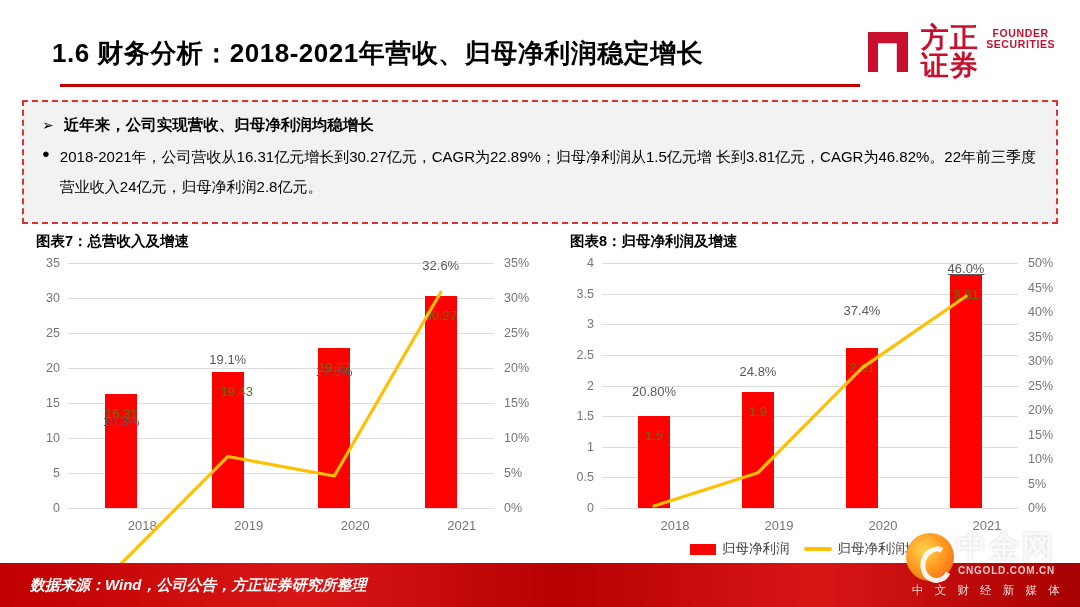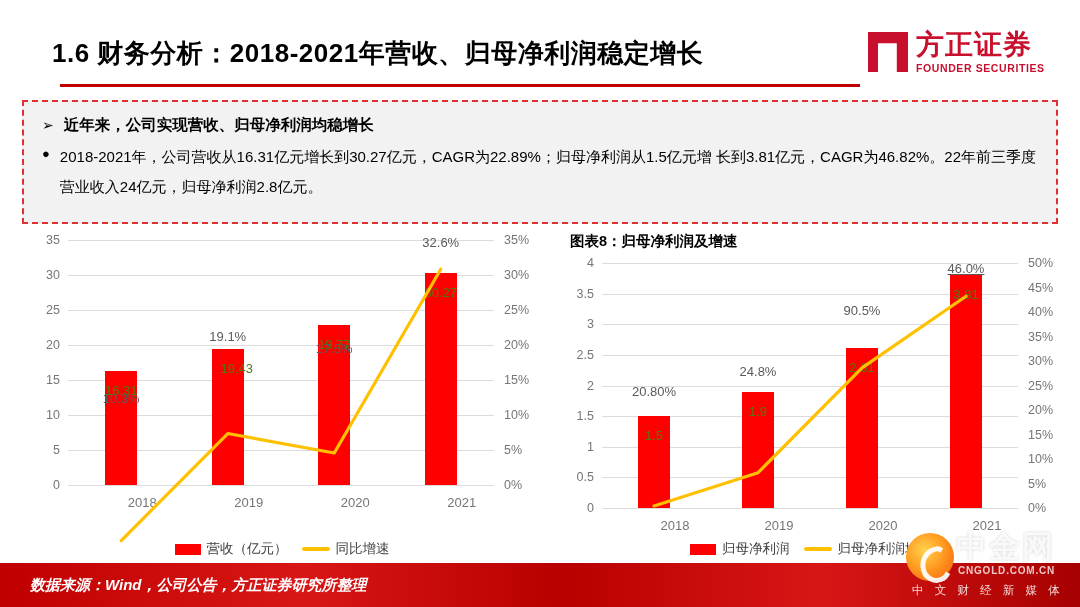--- a/index.html
+++ b/index.html
@@ -50,21 +50,21 @@
     position: absolute; inset: 0;
     background: #c8102e;
     clip-path: polygon(0 0, 100% 0, 100% 100%, 72% 100%, 72% 28%, 0 28%);
   }
   .brand-mark .bar {
     position: absolute;
     left: 0; top: 28%;
     width: 26%; height: 72%;
     background: #c8102e;
   }
-  .brand-text { display: flex; flex-direction: column; line-height: 1; }
+  .brand-text { display: flex; line-height: 1; text-align: center; }
   .brand-cn {
     font-size: 28px; font-weight: 700; color: #c8102e; letter-spacing: 1px;
   }
   .brand-en {
     font-size: 10.5px; font-weight: 700; color: #c8102e;
     letter-spacing: .6px; margin-top: 4px;
   }
 
   
   .callout {
@@ -254,20 +254,21 @@
   <div class="bullet-row">
     <span class="bullet-dot">●</span>
     <span class="bullet-body">
       <span>2018-2021年，公司营收从16.31亿元增长到30.27亿元，CAGR为22.89%；归母净利润从1.5亿元增</span>
       <span>长到3.81亿元，CAGR为46.82%。22年前三季度营业收入24亿元，归母净利润2.8亿元。</span>
     </span>
   </div>
 </div>
 
 <div class="chart-panel" id="chart-left">
+  <div class="chart-title">图表7：总营收入及增速</div>
   <div class="plot-wrap">
     <div class="plot-area">
         <div class="gridline" style="top: 100%;"></div>
         <div class="axis-label left" style="top: 100%;">0</div>
         <div class="gridline" style="top: 85.7143%;"></div>
         <div class="axis-label left" style="top: 85.7143%;">5</div>
         <div class="gridline" style="top: 71.4286%;"></div>
         <div class="axis-label left" style="top: 71.4286%;">10</div>
         <div class="gridline" style="top: 57.1429%;"></div>
         <div class="axis-label left" style="top: 57.1429%;">15</div>
@@ -301,30 +302,20 @@
         <div class="cat-label" style="left: 87.5%;">2021</div>
         <svg class="line-svg" viewBox="0 0 100 100" preserveAspectRatio="none">
           <polyline points="12.5,70.57142857142857 37.5,45.42857142857143 62.5,50 87.5,6.857142857142847" fill="none" stroke="#ffc000" stroke-width="1.3" vector-effect="non-scaling-stroke" stroke-linejoin="round" stroke-linecap="round" style="stroke-width: 3.2px;"></polyline>
         </svg>
         <div class="pct-label" style="left: 12.5%; top: calc(70.5714% - 22px);">10.3%</div>
         <div class="pct-label" style="left: 37.5%; top: calc(45.4286% - 22px);">19.1%</div>
         <div class="pct-label" style="left: 62.5%; top: calc(50% - 22px);">17.5%</div>
         <div class="pct-label" style="left: 87.5%; top: calc(6.85714% - 22px);">32.6%</div>
       </div>
   </div>
-  <div class="legend">
-      <div class="legend-item">
-        <span class="swatch-bar" style="background: rgb(254, 0, 0);"></span>
-        <span>营收（亿元）</span>
-      </div>
-      <div class="legend-item">
-        <span class="swatch-line" style="background: rgb(255, 192, 0);"></span>
-        <span>同比增速</span>
-      </div>
-    </div>
 </div>
 
 <div class="chart-panel" id="chart-right">
   <div class="chart-title">图表8：归母净利润及增速</div>
   <div class="plot-wrap">
     <div class="plot-area">
         <div class="gridline" style="top: 100%;"></div>
         <div class="axis-label left" style="top: 100%;">0</div>
         <div class="gridline" style="top: 87.5%;"></div>
         <div class="axis-label left" style="top: 87.5%;">0.5</div>
@@ -363,21 +354,21 @@
         <div class="bar-value" style="left: 62.5%; top: 39.75%;">2.61</div>
         <div class="cat-label" style="left: 62.5%;">2020</div>
         <div class="bar" style="left: 83.75%; width: 7.5%; height: 95.25%; background: rgb(254, 0, 0);"></div>
         <div class="bar-value" style="left: 87.5%; top: 9.75%;">3.81</div>
         <div class="cat-label" style="left: 87.5%;">2021</div>
         <svg class="line-svg" viewBox="0 0 100 100" preserveAspectRatio="none">
           <polyline points="12.5,58.4 37.5,50.4 62.5,25.200000000000003 87.5,8" fill="none" stroke="#ffc000" stroke-width="1.3" vector-effect="non-scaling-stroke" stroke-linejoin="round" stroke-linecap="round" style="stroke-width: 3.2px;"></polyline>
         </svg>
         <div class="pct-label" style="left: 12.5%; top: calc(58.4% - 22px);">20.80%</div>
         <div class="pct-label" style="left: 37.5%; top: calc(50.4% - 22px);">24.8%</div>
-        <div class="pct-label" style="left: 62.5%; top: calc(25.2% - 22px);">90.5%</div>
+        <div class="pct-label" style="left: 62.5%; top: calc(25.2% - 22px);">37.4%</div>
         <div class="pct-label" style="left: 87.5%; top: calc(8% - 22px); text-decoration: underline;">46.0%</div>
       </div>
   </div>
   <div class="legend">
       <div class="legend-item">
         <span class="swatch-bar" style="background: rgb(254, 0, 0);"></span>
         <span>归母净利润</span>
       </div>
       <div class="legend-item">
         <span class="swatch-line" style="background: rgb(255, 192, 0);"></span>

